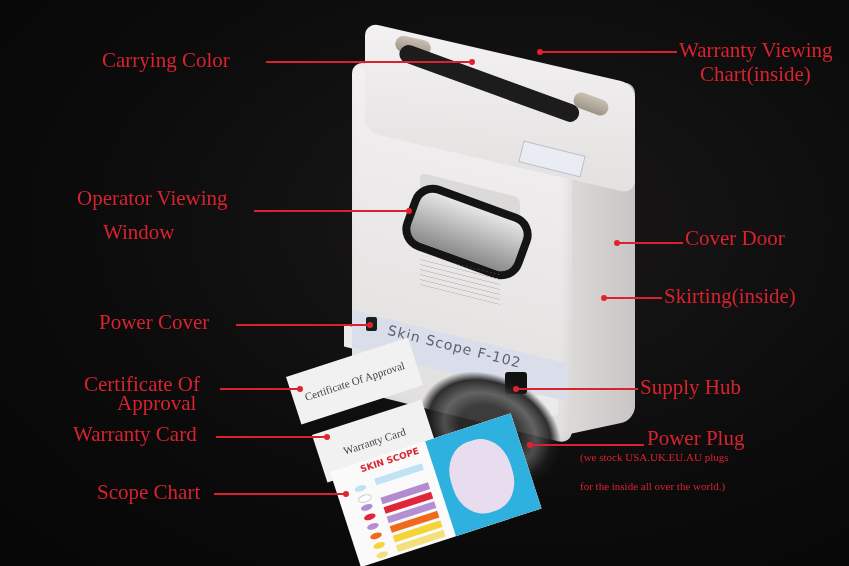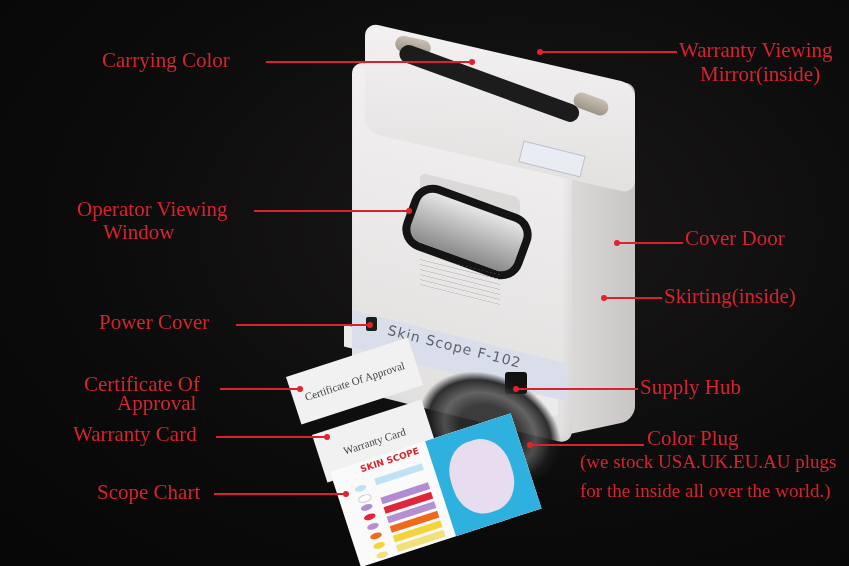--- a/index.html
+++ b/index.html
@@ -10,21 +10,21 @@
   }
   .bg {
     position: absolute; inset: 0;
     background: radial-gradient(ellipse at 60% 40%, #1a1818 0%, #0c0b0b 60%, #070606 100%);
   }
   .label {
     position: absolute; color: #d8232f; white-space: nowrap;
     font-family: "Liberation Serif", serif; line-height: 1;
   }
   .lg { font-size: 21px; }
-  .sm { font-size: 19px; }
+  .sm { font-size: 11px; }
   .line {
     position: absolute; height: 2px; background: #d8232f;
   }
   .dot {
     position: absolute; width: 6px; height: 6px; border-radius: 50%;
     background: #e3222e; margin-top: -2px;
   }
   
   .device-top {
     position: absolute; left: 365px; top: 22px; width: 270px; height: 110px;
@@ -187,25 +187,25 @@
   <div class="chart-swatch" style="top:70px;background:#f06a1c"></div>
   <div class="chart-swatch" style="top:80px;background:#f5d43a"></div>
   <div class="chart-swatch" style="top:90px;background:#f4e07a"></div>
 </div>
 
 <div class="label lg" style="left:102px;top:50px">Carrying Color</div>
 <div class="line" style="left:266px;top:61px;width:206px"></div>
 <div class="dot" style="left:469px;top:61px"></div>
 
 <div class="label lg" style="left:679px;top:40px">Warranty Viewing</div>
-<div class="label lg" style="left:700px;top:64px">Mirror(inside)</div>
+<div class="label lg" style="left:700px;top:64px">Chart(inside)</div>
 <div class="line" style="left:541px;top:51px;width:136px"></div>
 <div class="dot" style="left:537px;top:51px"></div>
 
-<div class="label lg" style="left:77px;top:199px">Operator Viewing</div>
+<div class="label lg" style="left:77px;top:188px">Operator Viewing</div>
 <div class="label lg" style="left:103px;top:222px">Window</div>
 <div class="line" style="left:254px;top:210px;width:156px"></div>
 <div class="dot" style="left:406px;top:210px"></div>
 
 <div class="label lg" style="left:685px;top:228px">Cover Door</div>
 <div class="line" style="left:617px;top:242px;width:66px"></div>
 <div class="dot" style="left:614px;top:242px"></div>
 
 <div class="label lg" style="left:664px;top:286px">Skirting(inside)</div>
 <div class="line" style="left:604px;top:297px;width:58px"></div>
@@ -221,21 +221,21 @@
 
 <div class="label lg" style="left:84px;top:374px">Certificate Of</div>
 <div class="label lg" style="left:117px;top:393px">Approval</div>
 <div class="line" style="left:220px;top:388px;width:78px"></div>
 <div class="dot" style="left:297px;top:388px"></div>
 
 <div class="label lg" style="left:73px;top:424px">Warranty Card</div>
 <div class="line" style="left:216px;top:436px;width:110px"></div>
 <div class="dot" style="left:324px;top:436px"></div>
 
-<div class="label lg" style="left:647px;top:428px">Color Plug</div>
+<div class="label lg" style="left:647px;top:428px">Power Plug</div>
 <div class="line" style="left:530px;top:444px;width:114px"></div>
 <div class="dot" style="left:527px;top:444px"></div>
 <div class="label sm" style="left:580px;top:452px">(we stock USA.UK.EU.AU plugs</div>
 <div class="label sm" style="left:580px;top:481px">for the inside all over the world.)</div>
 
 <div class="label lg" style="left:97px;top:482px">Scope Chart</div>
 <div class="line" style="left:214px;top:493px;width:130px"></div>
 <div class="dot" style="left:343px;top:493px"></div>
 
 </body></html>

